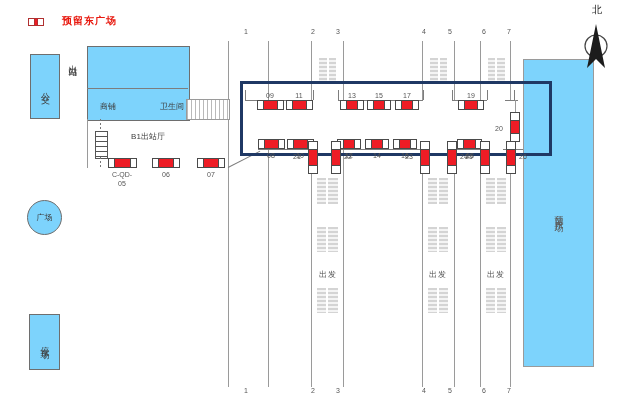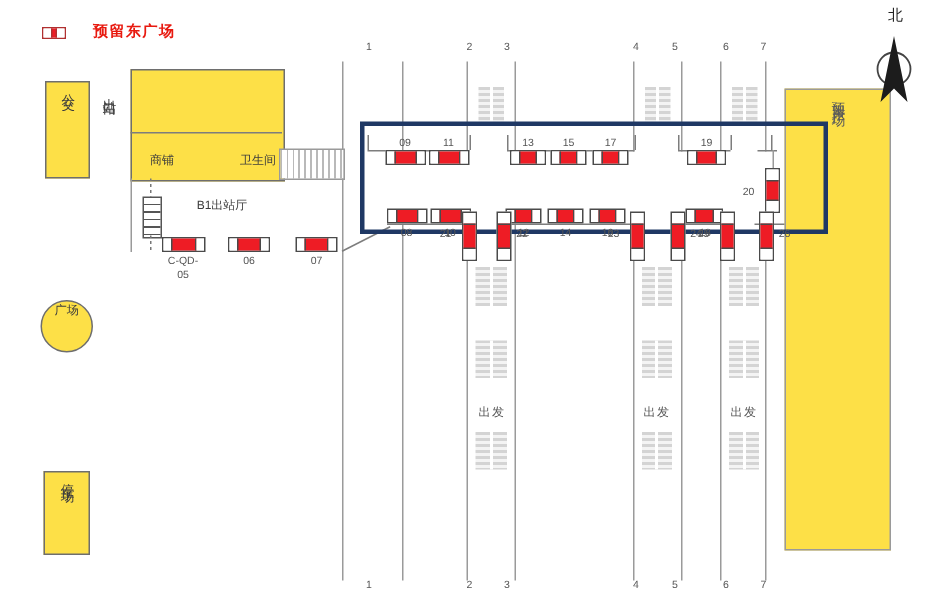--- a/index.html
+++ b/index.html
@@ -6,21 +6,21 @@
   #canvas{
     position:relative;width:632px;height:410px;background:#fff;overflow:hidden;
     font-family:"Liberation Sans", sans-serif;color:#444;
   }
   .abs{position:absolute;}
   
   .vline{position:absolute;width:1px;background:#9a9a9a;}
   .hline{position:absolute;height:1px;background:#7d7d7d;}
   .tick{position:absolute;width:1px;height:10px;background:#7d7d7d;}
   
-  .zone{position:absolute;border:1px solid #6e6e6e;background:#fde047;display:flex;justify-content:center;}
+  .zone{position:absolute;border:1px solid #6e6e6e;background:#7dd3fc;display:flex;align-items:center;justify-content:center;}
   .vtext{writing-mode:vertical-rl;text-orientation:upright;letter-spacing:2px;font-size:9px;color:#3d3d3d;}
   .small{font-size:8px;color:#3d3d3d;}
   .num{position:absolute;font-size:7px;color:#555;text-align:center;width:22px;line-height:9px;}
   
   .hbox{position:absolute;height:10px;display:flex;border:1px solid #4a4a4a;background:#fff;box-sizing:border-box;}
   .hbox .w{flex:0 0 5px;background:#fff;}
   .hbox .r{flex:1 1 auto;background:#ee1c25;border-left:1px solid #4a4a4a;border-right:1px solid #4a4a4a;}
   .vbox{position:absolute;width:10px;display:flex;flex-direction:column;border:1px solid #4a4a4a;background:#fff;box-sizing:border-box;}
   .vbox .w{flex:0 0 7px;background:#fff;}
   .vbox .r{flex:1 1 auto;background:#ee1c25;border-top:1px solid #4a4a4a;border-bottom:1px solid #4a4a4a;}

